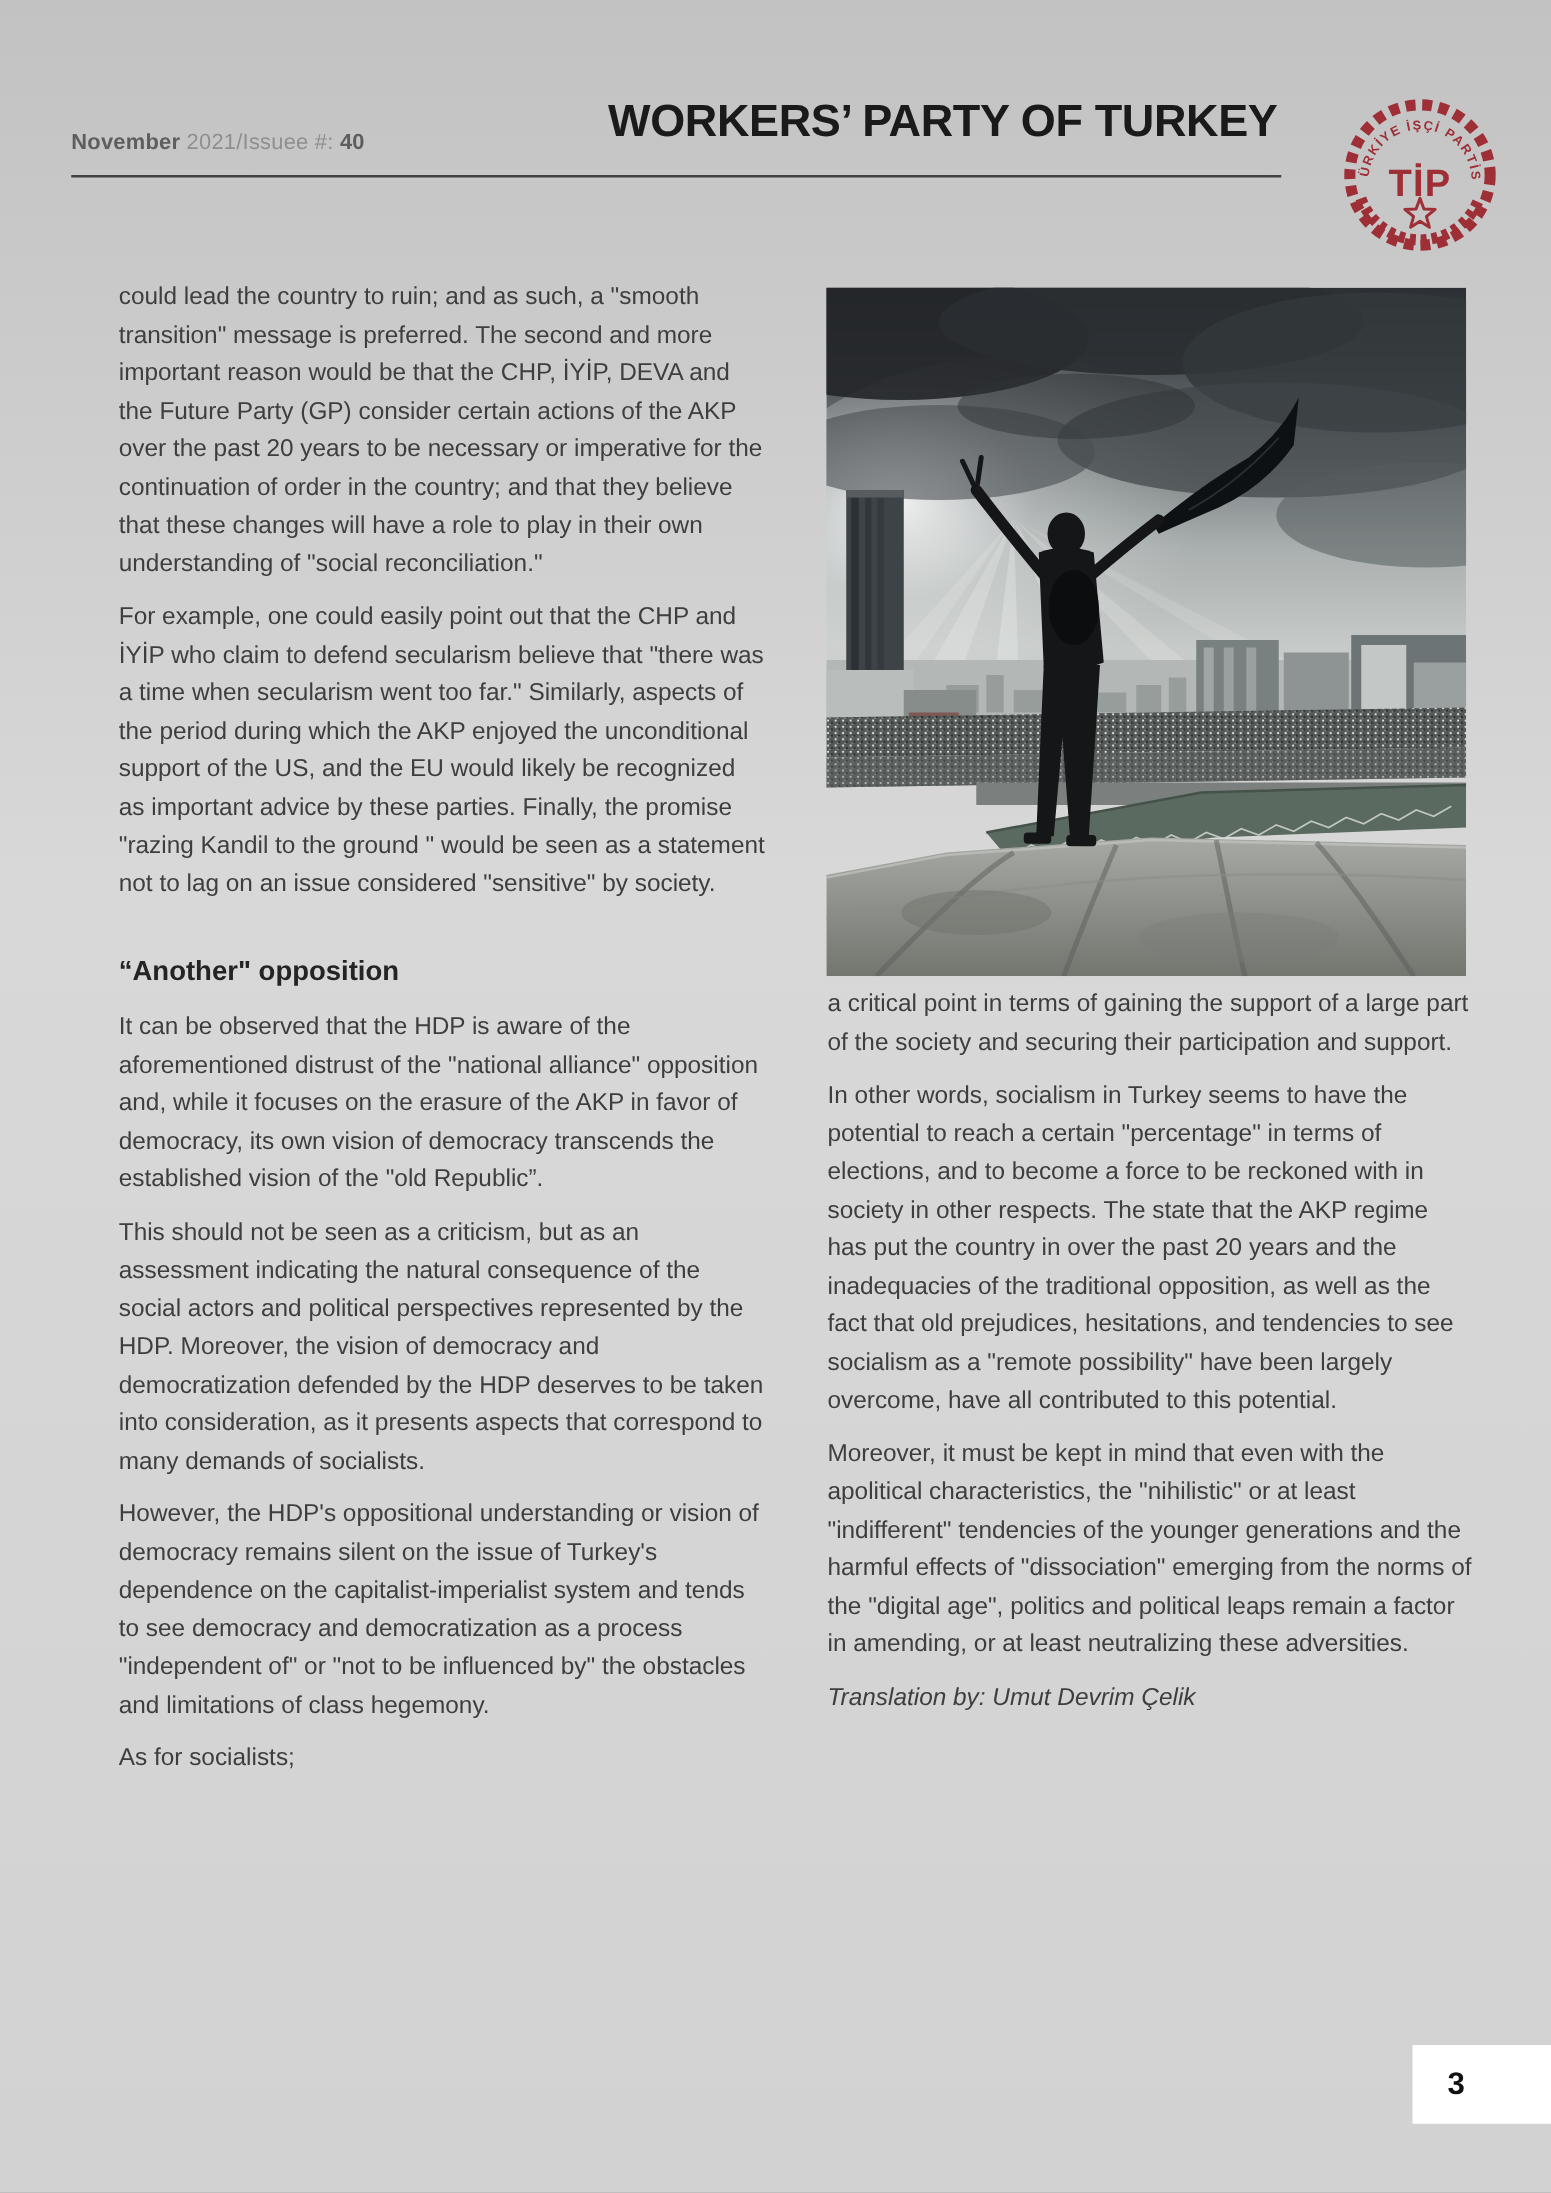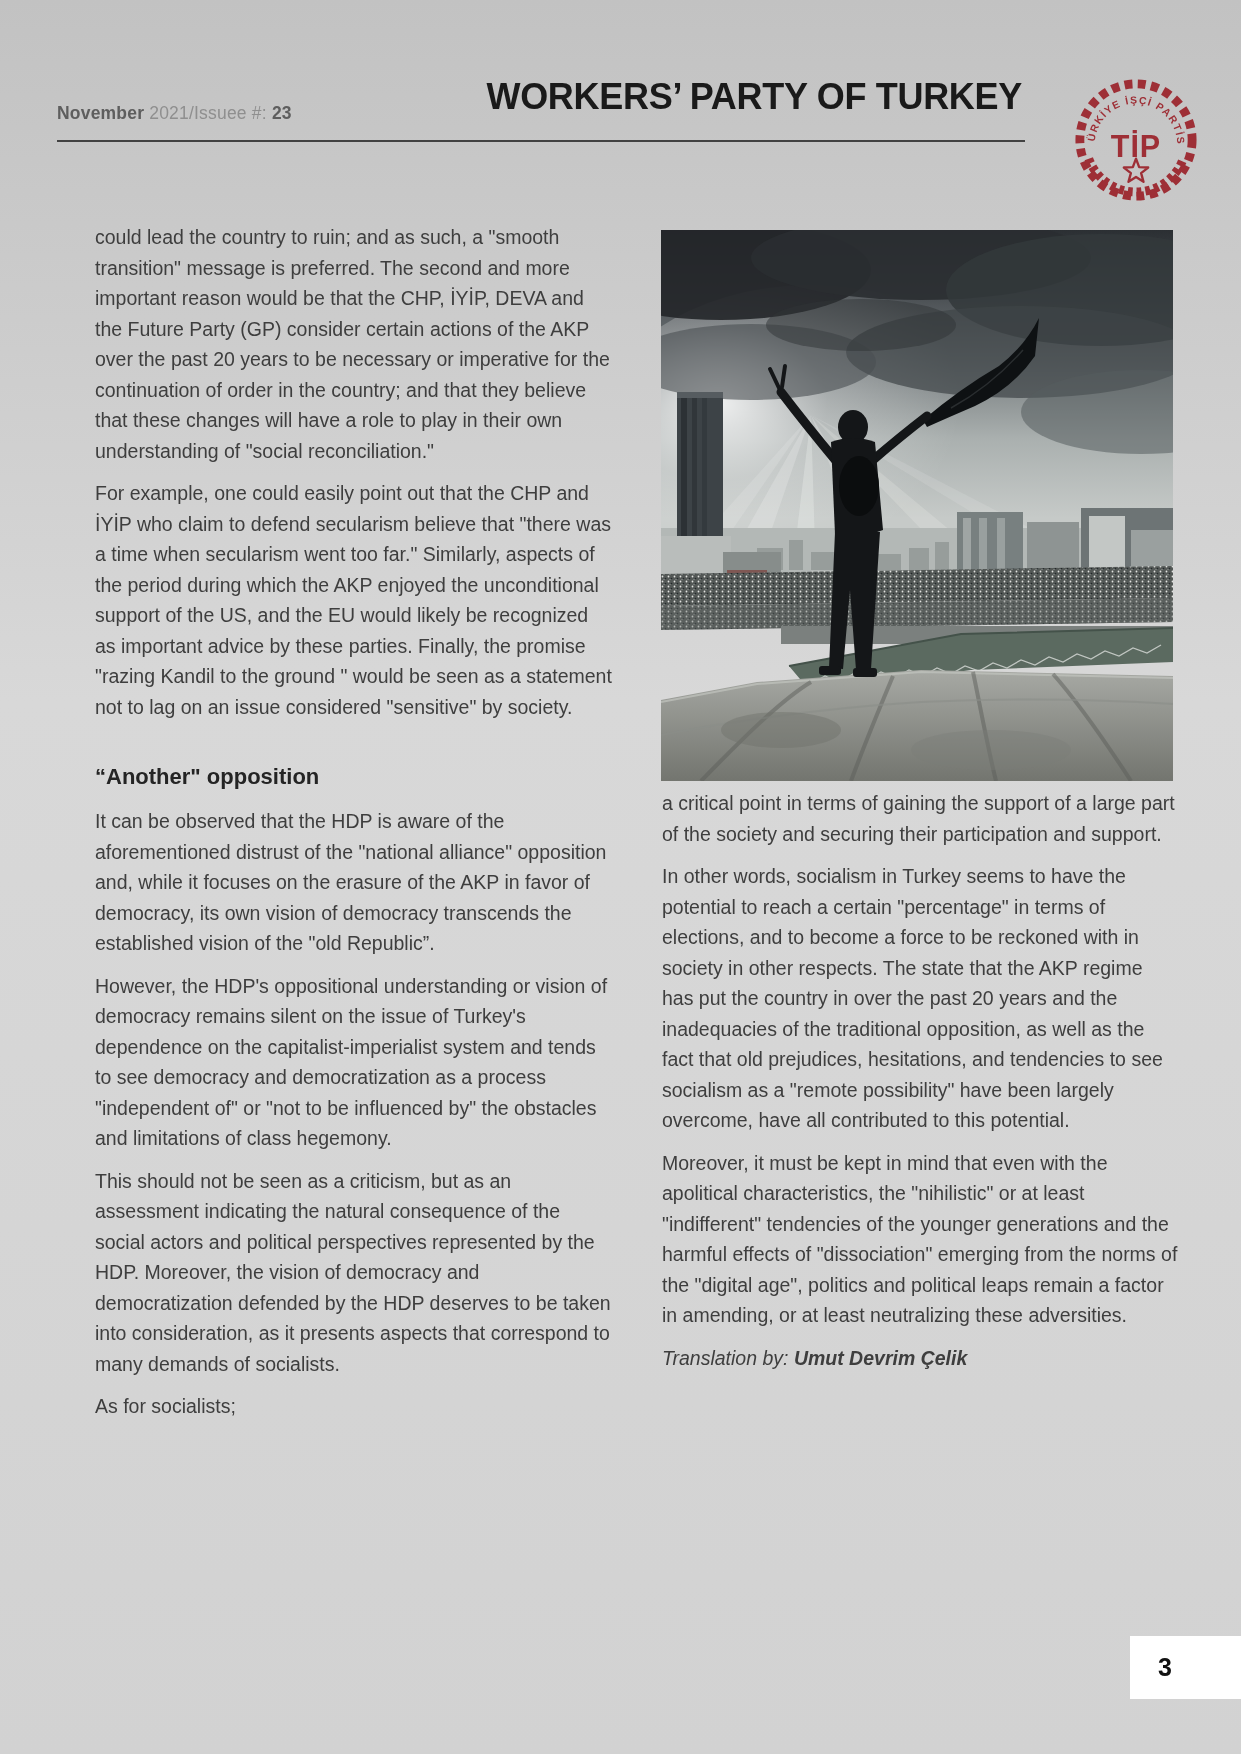--- a/index.html
+++ b/index.html
@@ -29,37 +29,37 @@
   
   .photo{position:absolute;left:661px;top:230px;width:512px;height:551px;overflow:hidden;}
   .photo svg{display:block;width:100%;height:100%;}
   
   .col{position:absolute;width:517px;color:#3e3e3e;font-size:19.5px;line-height:30.5px;}
   .col-left{left:95px;top:222px;}
   .col-right{left:662px;top:788px;}
   .col p{margin:0 0 12px 0;}
   .col h2{font-size:22px;line-height:30px;margin:40px 0 14px 0;color:#242424;font-weight:bold;}
   .translation{font-style:italic;}
-  .translation .name{font-weight:bold;text-align:right;}
+  .translation .name{font-weight:normal;text-align:right;}
   
   .page-num-box{
     position:absolute;left:1130px;top:1636px;width:111px;height:63px;
     background:#ffffff;
   }
   .page-num-box .num{
     position:absolute;left:28px;top:0;line-height:63px;
     font-size:25px;font-weight:bold;color:#111111;
   }
 </style>
 </head>
 <body>
 
 <div class="page">
 
-  <div class="issue-line"><span class="strong">November</span><span> 2021/Issuee #: </span><span class="strong">23</span></div>
+  <div class="issue-line"><span class="strong">November</span><span> 2021/Issuee #: </span><span class="strong">40</span></div>
 
   <div class="masthead">WORKERS’ PARTY OF TURKEY</div>
 
   <div class="rule"></div>
 
   <div class="logo">
     <svg viewBox="0 0 130 130">
       <defs>
         <path id="arcTop" d="M 23,70 A 42,42 0 0 1 107,70" fill="none"></path>
       </defs>
@@ -191,22 +191,22 @@
         <rect x="192" y="438" width="24" height="9" rx="3"></rect>
       </g>
     </svg>
   </div>
 
   <div class="col col-left">
     <p>could lead the country to ruin; and as such, a "smooth transition" message is preferred. The second and more important reason would be that the CHP, İYİP, DEVA and the Future Party (GP) consider certain actions of the AKP over the past 20 years to be necessary or imperative for the continuation of order in the country; and that they believe that these changes will have a role to play in their own understanding of "social reconciliation."</p>
     <p>For example, one could easily point out that the CHP and İYİP who claim to defend secularism believe that "there was a time when secularism went too far." Similarly, aspects of the period during which the AKP enjoyed the unconditional support of the US, and the EU would likely be recognized as important advice by these parties. Finally, the promise "razing Kandil to the ground " would be seen as a statement not to lag on an issue considered "sensitive" by society.</p>
     <h2>“Another" opposition</h2>
     <p>It can be observed that the HDP is aware of the aforementioned distrust of the "national alliance" opposition and, while it focuses on the erasure of the AKP in favor of democracy, its own vision of democracy transcends the established vision of the "old Republic”.</p>
+    <p>This should not be seen as a criticism, but as an assessment indicating the natural consequence of the social actors and political perspectives represented by the HDP. Moreover, the vision of democracy and democratization defended by the HDP deserves to be taken into consideration, as it presents aspects that correspond to many demands of socialists.</p>
     <p>However, the HDP's oppositional understanding or vision of democracy remains silent on the issue of Turkey's dependence on the capitalist-imperialist system and tends to see democracy and democratization as a process "independent of" or "not to be influenced by" the obstacles and limitations of class hegemony.</p>
-    <p>This should not be seen as a criticism, but as an assessment indicating the natural consequence of the social actors and political perspectives represented by the HDP. Moreover, the vision of democracy and democratization defended by the HDP deserves to be taken into consideration, as it presents aspects that correspond to many demands of socialists.</p>
     <p>As for socialists;</p>
   </div>
 
   <div class="col col-right">
     <p>a critical point in terms of gaining the support of a large part of the society and securing their participation and support.</p>
     <p>In other words, socialism in Turkey seems to have the potential to reach a certain "percentage" in terms of elections, and to become a force to be reckoned with in society in other respects. The state that the AKP regime has put the country in over the past 20 years and the inadequacies of the traditional opposition, as well as the fact that old prejudices, hesitations, and tendencies to see socialism as a "remote possibility" have been largely overcome, have all contributed to this potential.</p>
     <p>Moreover, it must be kept in mind that even with the apolitical characteristics, the "nihilistic" or at least "indifferent" tendencies of the younger generations and the harmful effects of "dissociation" emerging from the norms of the "digital age", politics and political leaps remain a factor in amending, or at least neutralizing these adversities.</p>
     <p class="translation"><span>Translation by: </span><span class="name">Umut Devrim Çelik</span></p>
   </div>
 

